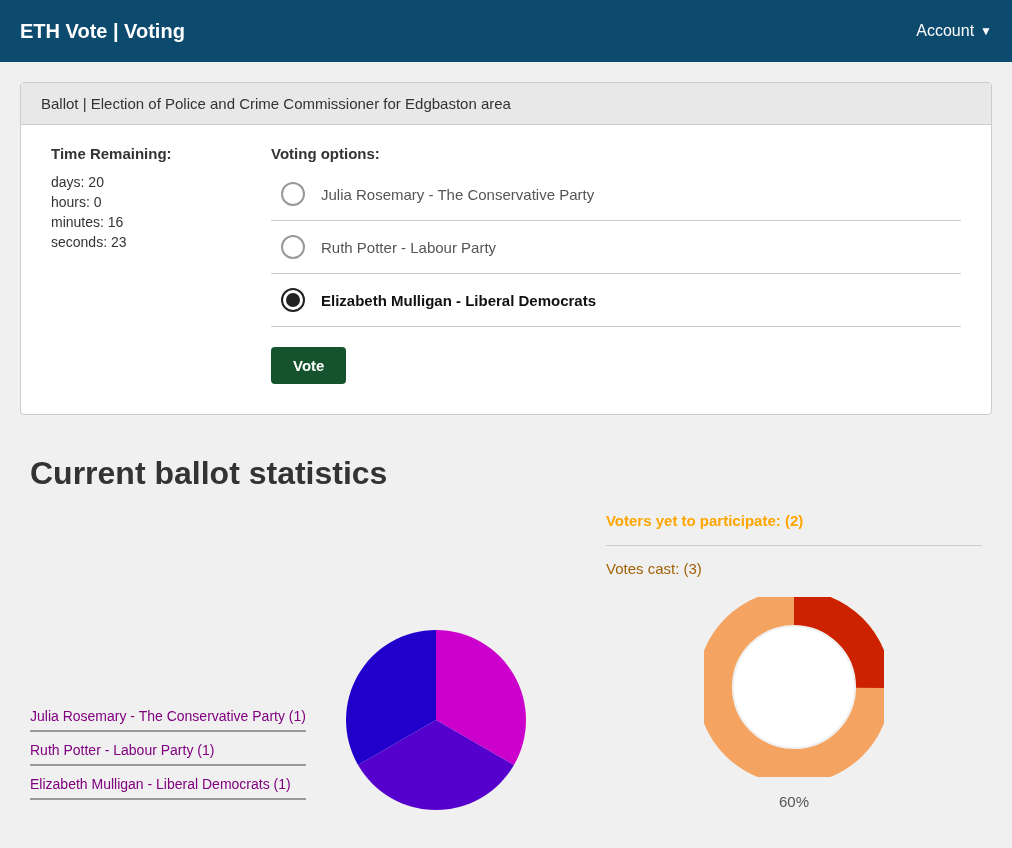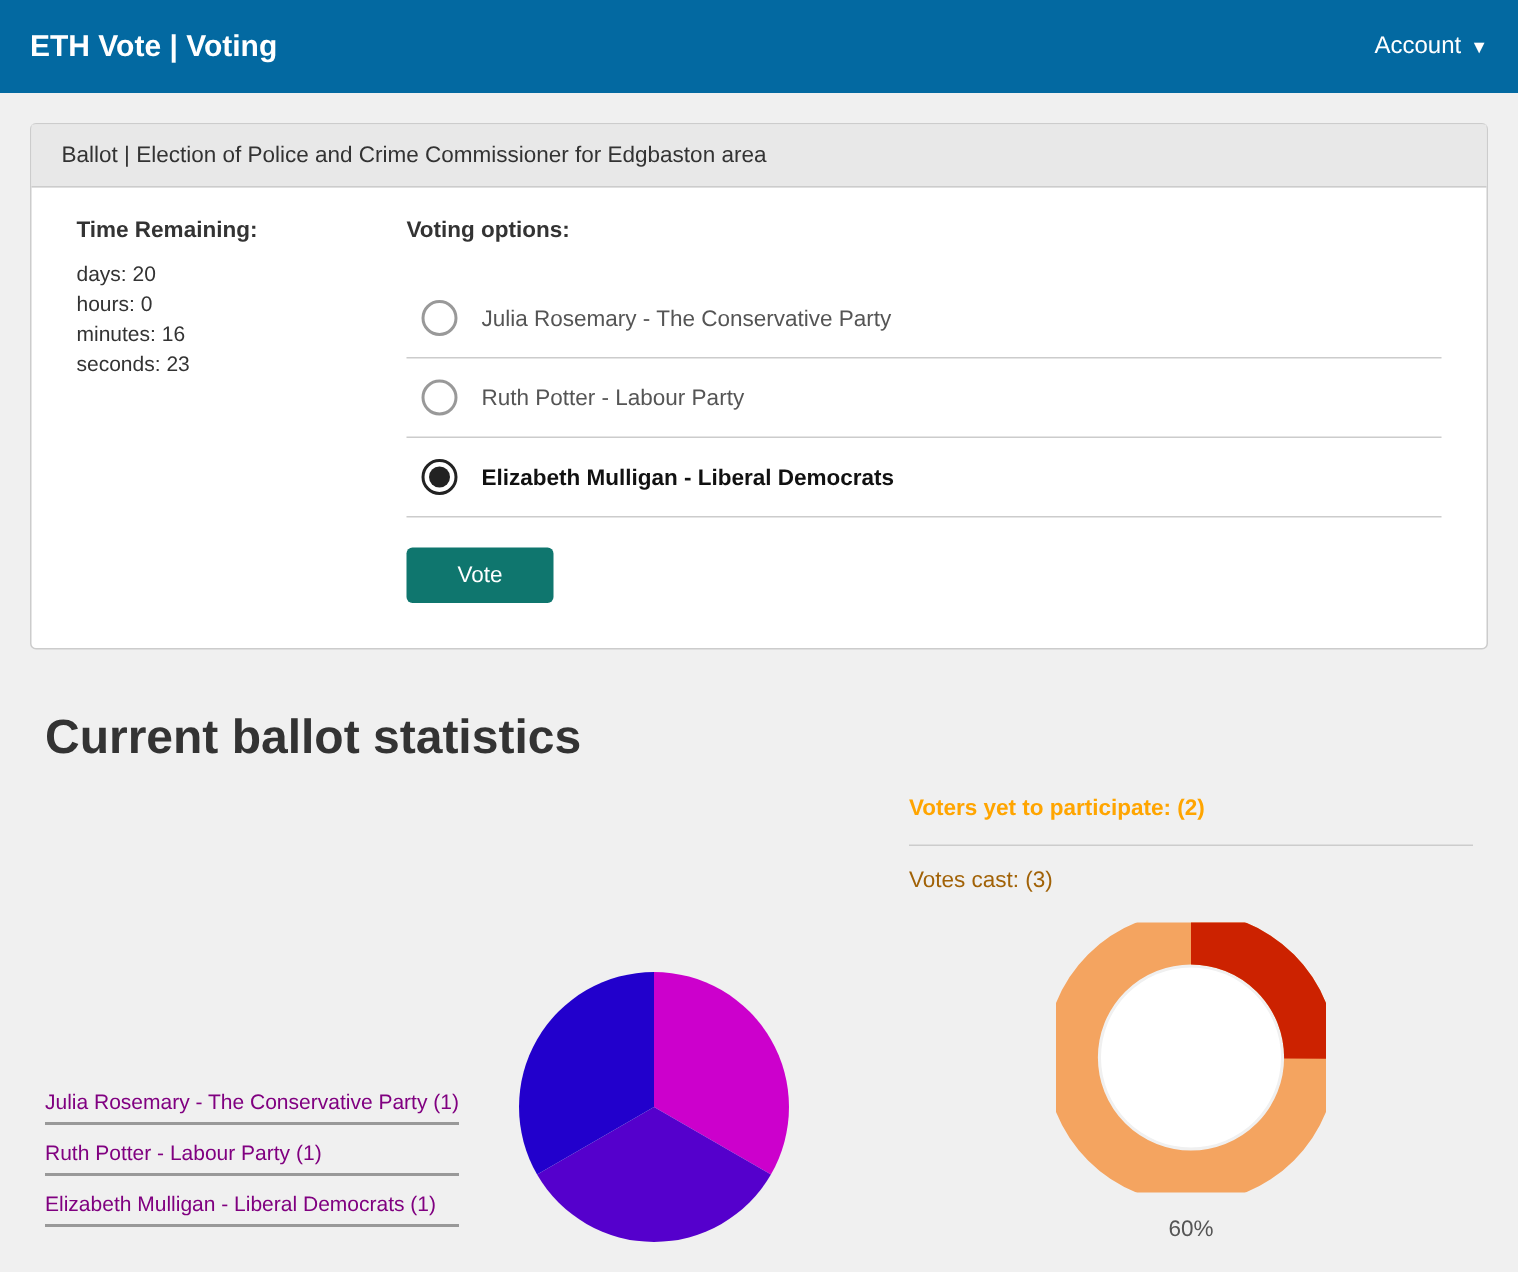--- a/index.html
+++ b/index.html
@@ -1,20 +1,20 @@
 <!DOCTYPE html>
 <html><head>
   <meta charset="utf-8">
   <style>
     * { box-sizing: border-box; margin: 0; padding: 0; }
     body { font-family: Arial, sans-serif; background: #f0f0f0; color: #333; }
 
     
     .navbar {
-      background: #0369a1;
+      background: #0c4a6e;
       color: white;
       display: flex;
       align-items: center;
       justify-content: space-between;
       padding: 0 20px;
       height: 62px;
     }
     .navbar-brand { font-size: 20px; font-weight: bold; }
     .navbar-account { display: flex; align-items: center; gap: 6px; cursor: pointer; font-size: 16px; }
     .navbar-account .chevron { font-size: 12px; }
@@ -35,21 +35,21 @@
       border-bottom: 1px solid #ccc;
       font-size: 15px;
       color: #333;
     }
     .ballot-body { padding: 20px 30px 30px 30px; display: flex; gap: 40px; }
     .time-section { min-width: 180px; }
     .time-section h4 { font-weight: bold; margin-bottom: 12px; font-size: 15px; }
     .time-row { font-size: 14px; margin-bottom: 4px; color: #333; }
 
     .voting-section { flex: 1; }
-    .voting-section h4 { font-weight: bold; margin-bottom: 24px; font-size: 15px; }
+    .voting-section h4 { font-weight: bold; margin-bottom: 6px; font-size: 15px; }
 
     .option-row {
       display: flex;
       align-items: center;
       gap: 16px;
       padding: 14px 10px;
       border-bottom: 1px solid #ccc;
       cursor: pointer;
     }
     .option-row:first-child { border-top: 1px solid #ccc; }
@@ -70,27 +70,28 @@
       width: 14px; height: 14px;
       border-radius: 50%;
       background: #222;
     }
 
     .option-label { font-size: 15px; color: #555; }
     .option-label.selected { color: #111; font-weight: bold; }
 
     .vote-btn {
       margin-top: 20px;
-      background: #0f766e;
+      background: #14532d;
       color: white;
       border: none;
-      padding: 10px 34px;
+      padding: 10px 22px;
       border-radius: 4px;
       font-size: 15px;
       cursor: pointer;
+      font-weight: bold;
     }
 
     
     .stats-section { padding: 10px 10px 30px 10px; }
     .stats-title { font-size: 32px; font-weight: bold; margin-bottom: 20px; }
 
     .stats-body { display: flex; gap: 20px; align-items: flex-end; }
     .stats-left { min-width: 240px; }
     .stats-legend-item {
       color: #800080;

